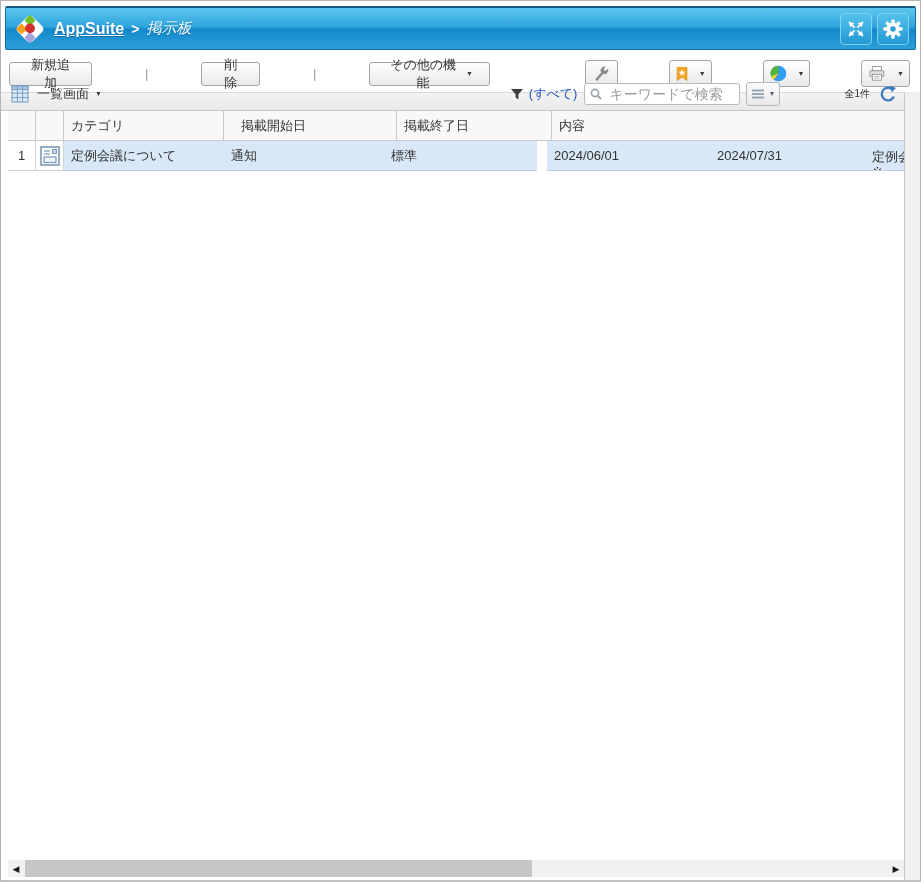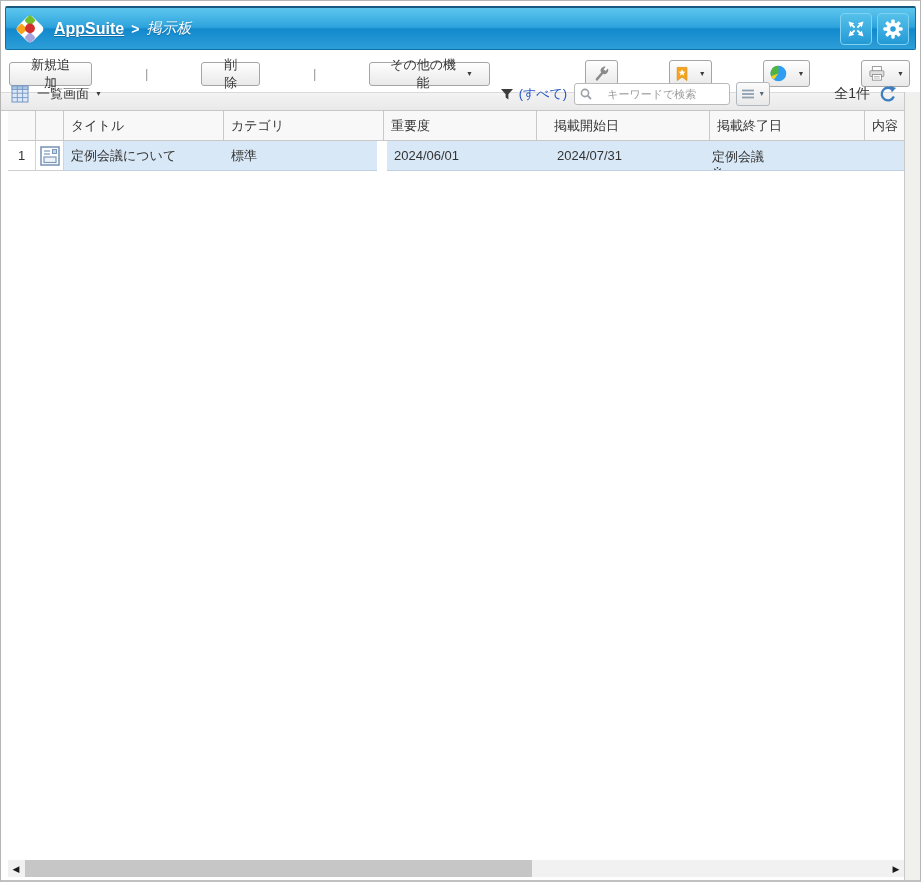--- a/index.html
+++ b/index.html
@@ -35,27 +35,27 @@
   .vgutter { flex:1; background:#f0f0ef; border-left:1px solid #c9c9c9; }
 
   
   .listbar { height:19px; background:linear-gradient(180deg,#f3f3f3,#e9e9e9); border-top:1px solid #dadada; border-bottom:1px solid #c6c6c6;
     display:flex; align-items:center; padding:0 6px 16px 9px; }
   .view-sel { display:inline-flex; align-items:center; margin-left:7px; font-size:13px; color:#333; cursor:pointer; }
   .funnel { display:inline-flex; margin-right:4px; cursor:pointer; }
   .flink { color:#2153c4; font-size:13px; cursor:pointer; white-space:nowrap; }
   .search { display:inline-flex; align-items:center; width:156px; height:22px; margin-left:7px; background:#fff;
     border:1px solid #b9b9b9; border-radius:3px; padding:0 4px; }
-  .search input { border:none; outline:none; flex:1; min-width:0; font-size:11px; color:#333; font-family:inherit; background:transparent; margin-left:14px; }
+  .search input { border:none; outline:none; flex:1; min-width:0; font-size:14px; color:#333; font-family:inherit; background:transparent; margin-left:6px; }
   .search input::placeholder { color:#9b9b9b; }
   .sortbtn { height:24px; width:34px; margin-left:6px; display:inline-flex; align-items:center; justify-content:center; gap:2px;
     background:linear-gradient(180deg,#fbfbfb,#e9e9e9); border:1px solid #b0b8c0; border-radius:3px; cursor:pointer; }
   .sortbtn .dd { color:#5a6a78; margin-left:1px; }
   .gap64 { width:64px; }
-  .count { font-size:14px; color:#333; white-space:nowrap; }
+  .count { font-size:10px; color:#333; white-space:nowrap; }
   .refresh { display:inline-flex; margin:0 2px 0 8px; cursor:pointer; }
 
   
   .thead { display:flex; height:30px; background:#f8f8f8; border-bottom:1px solid #c9c9c9; margin-left:7px; }
   .hc { height:100%; line-height:29px; font-size:13px; color:#333; padding-left:7px; border-right:1px solid #c9c9c9; overflow:hidden; white-space:nowrap; }
   .trow { display:flex; height:30px; margin-left:7px; cursor:pointer; }
   .tc { height:100%; line-height:30px; font-size:13px; color:#333; padding-left:7px; overflow:hidden; white-space:nowrap;
     background:#d9e8f6; border-bottom:1px solid #bed0e2; }
   .c0 { width:28px; } .c1 { width:28px; } .c2 { width:160px; } .c3 { width:160px; }
   .c4 { width:153px; } .c5 { width:163px;margin-left:10px; } .c6 { width:155px; } .c7 { flex:1; min-width:0; border-right:none; }
@@ -210,40 +210,39 @@
           <svg width="18" height="18" viewBox="0 0 20 20">
             <path d="M16.2 5.2 A7 7 0 1 0 17.6 12.8" fill="none" stroke="#3c7ebf" stroke-width="2.6"></path>
             <polygon points="13.6,0.8 20,3.2 15.2,8.4" fill="#3c7ebf"></polygon>
           </svg>
         </span>
       </div>
 
       <div class="thead">
         <div class="hc c0"></div>
         <div class="hc c1"></div>
-        <div class="hc c2">タイトル</div>
         <div class="hc c3">カテゴリ</div>
-        <div class="hc c4">重要度</div>
         <div class="hc c5">掲載開始日</div>
         <div class="hc c6">掲載終了日</div>
         <div class="hc c7">内容</div>
       </div>
 
       <div class="trow">
         <div class="tc c0">1</div>
         <div class="tc c1">
           <svg width="22" height="22" viewBox="0 0 22 22">
             <rect x="2" y="2" width="18" height="18" fill="#fdfefe" stroke="#7e98ba" stroke-width="1.6"></rect>
             <line x1="5" y1="6" x2="11" y2="6" stroke="#7e98ba" stroke-width="1.2"></line>
             <line x1="5" y1="9" x2="11" y2="9" stroke="#7e98ba" stroke-width="1.2"></line>
             <rect x="13.5" y="4.5" width="4" height="4" fill="#c3d3e8" stroke="#7e98ba"></rect>
             <rect x="5" y="12" width="12" height="5.5" fill="#eef3f9" stroke="#7e98ba" stroke-width="1.2"></rect>
           </svg>
         </div>
         <div class="tc c2">定例会議について</div>
+        <div class="tc c3">通知</div>
         <div class="tc c4">標準</div>
         <div class="tc c5">2024/06/01</div>
         <div class="tc c6">2024/07/31</div>
         <div class="tc c7">
           <div>定例会議</div>
           <div>※…</div>
         </div>
       </div>
 
       <div class="empty"></div>

